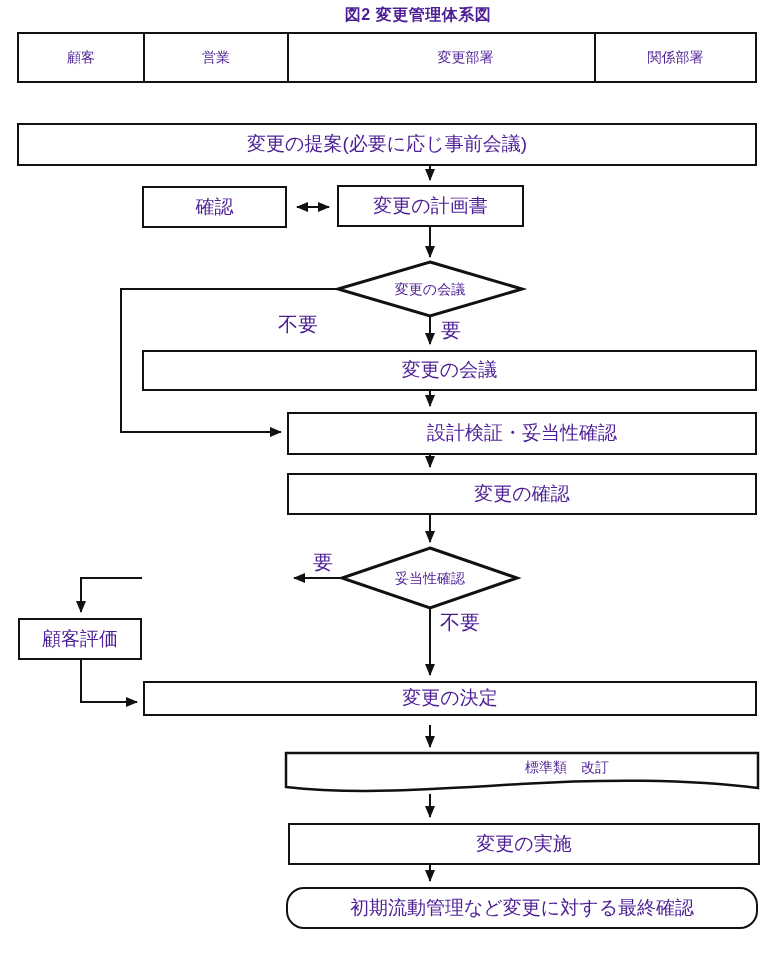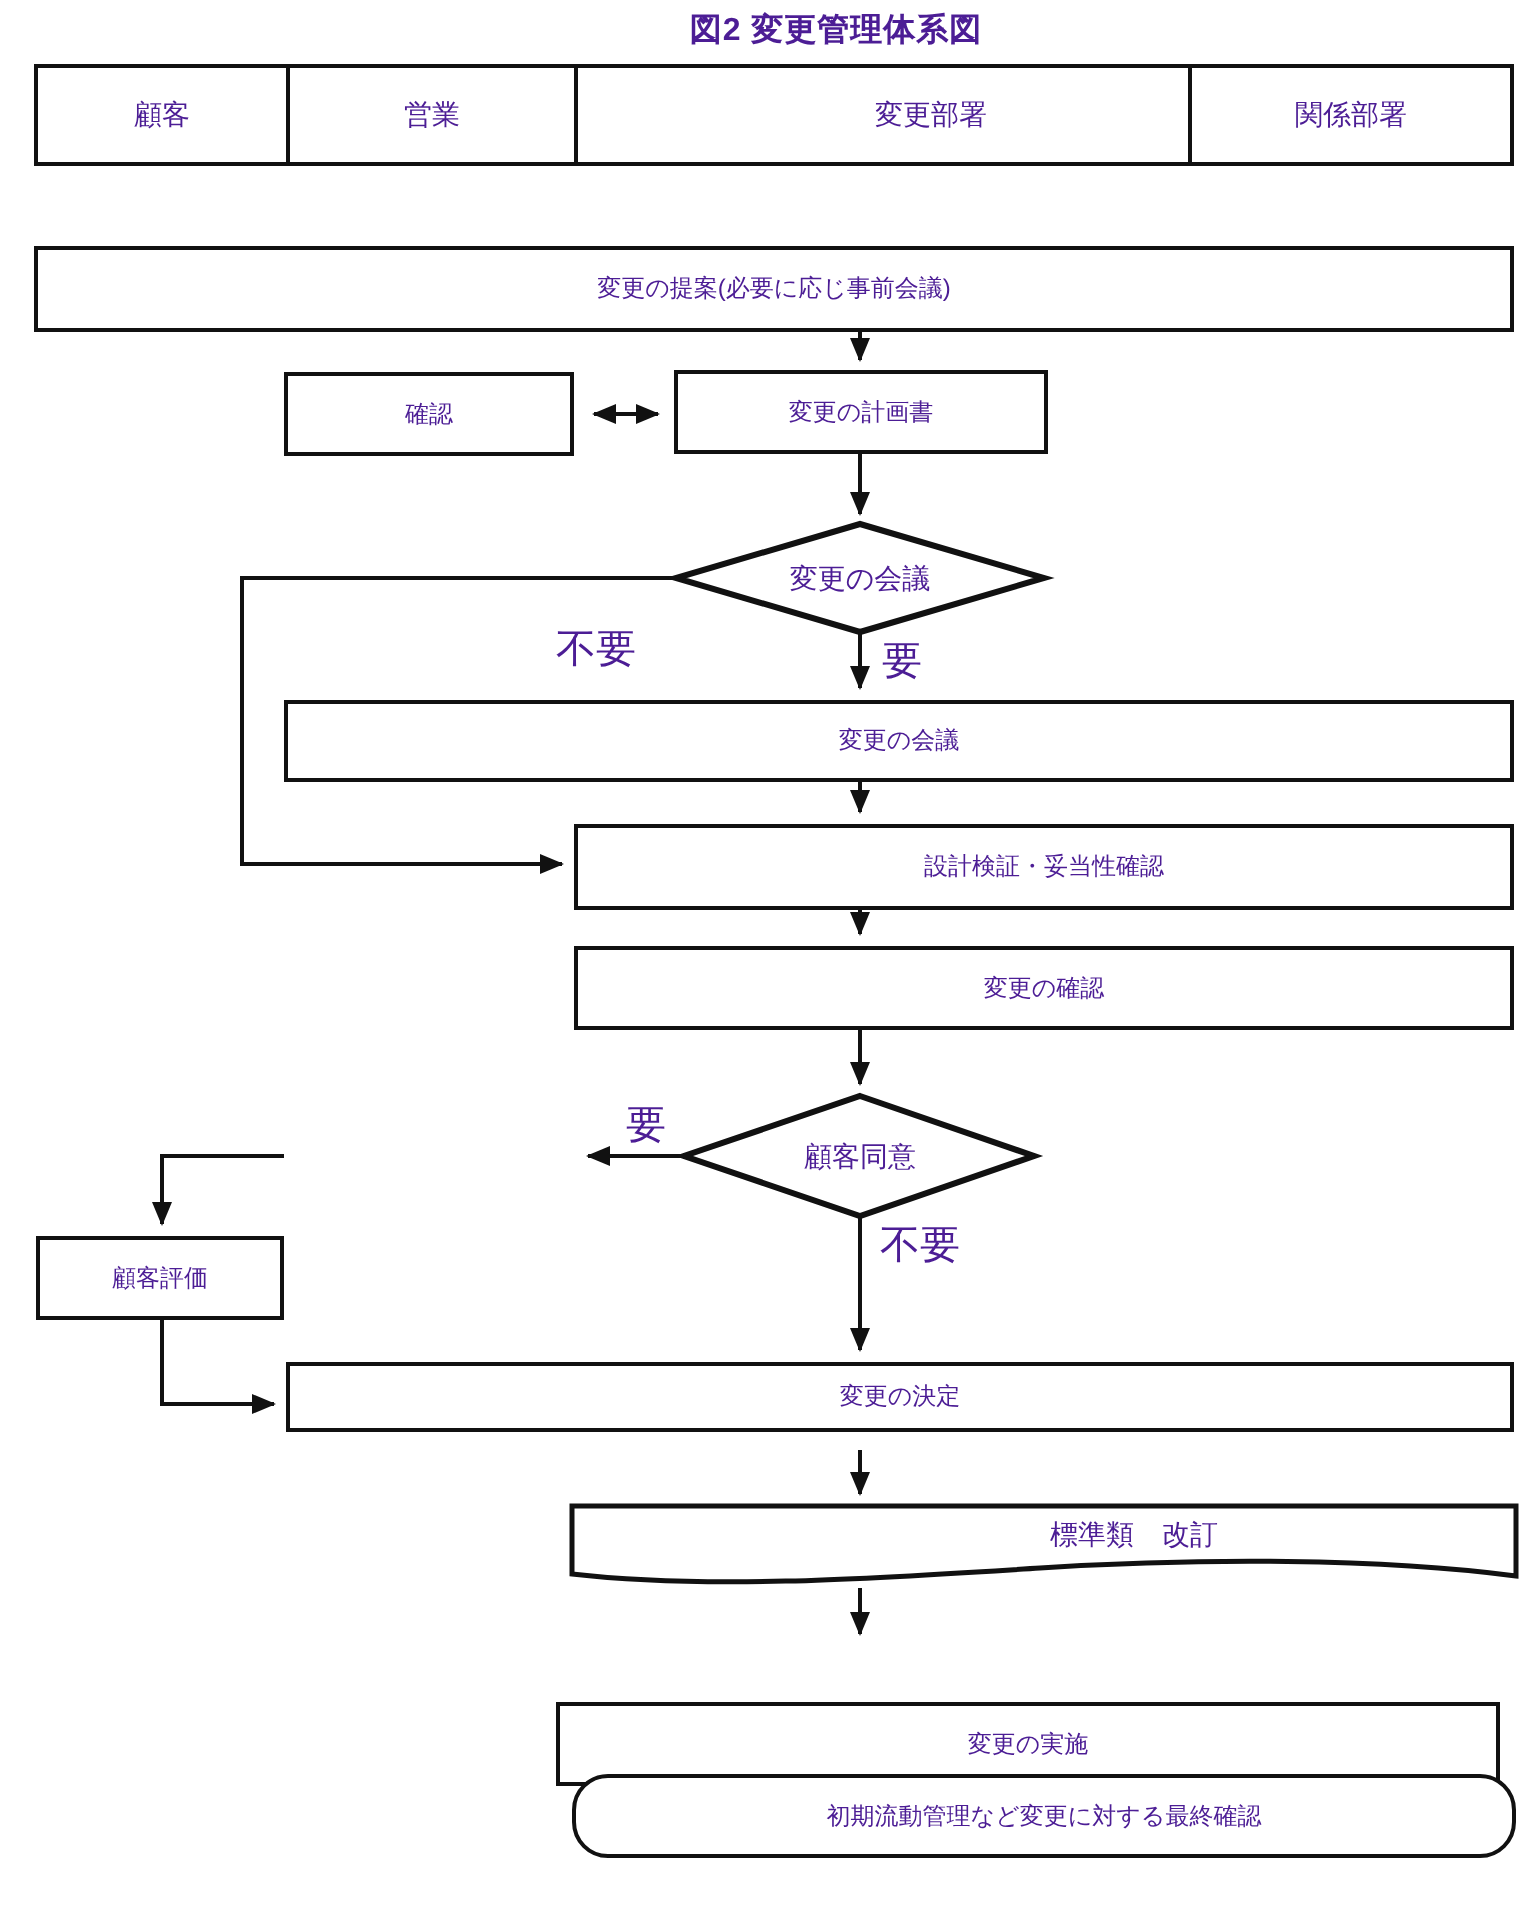--- a/index.html
+++ b/index.html
@@ -20,21 +20,21 @@
     display:flex; align-items:center; justify-content:center;
     font-size:14px; font-weight:500; box-sizing:border-box;
     border-right:2px solid #111;
   }
   .lane:last-child { border-right:none; }
   .lane.c1 { width:126px; } .lane.c2 { width:144px; }
   .lane.c3 { width:307px;padding-left:48px; } .lane.c4 { flex:1; }
   .node {
     position:absolute; border:2px solid #111; background:#fff;
     box-sizing:border-box; display:flex; align-items:center; justify-content:center;
-    font-size:12px; font-weight:500; text-align:center; line-height:1.2;
+    font-size:19px; font-weight:500; text-align:center; line-height:1.2;
   }
   .dlabel {
     position:absolute; width:176px; text-align:center; font-size:14px;
     font-weight:500; pointer-events:none;
   }
   .elabel {
     position:absolute; font-size:20px; font-weight:500; white-space:nowrap;text-align:right;
   }
   .doclabel {
     position:absolute; left:286px; top:759px; width:472px; text-align:center;
@@ -45,21 +45,21 @@
   
   #n-proposal      { left:17px;  top:123px; width:740px; height:43px; }
   #n-confirm       { left:142px; top:186px; width:145px; height:42px; }
   #n-plan          { left:337px; top:185px; width:187px; height:42px; }
   #n-meeting       { left:142px; top:350px; width:615px; height:41px; }
   #n-verify        { left:287px; top:412px; width:470px; height:43px; }
   #n-changeconfirm { left:287px; top:473px; width:470px; height:42px; }
   #n-request       { left:142px; top:557px; width:146px; height:41px; }
   #n-eval          { left:18px;  top:618px; width:124px; height:42px; }
   #n-decide        { left:143px; top:681px; width:614px; height:35px; }
-  #n-implement     { left:278px; top:823px; width:472px; height:42px;margin-top:28px; }
+  #n-implement     { left:288px; top:823px; width:472px; height:42px; }
   #n-final         { left:286px; top:887px; width:472px; height:42px;border-radius:18px; }
 
   #lbl-meeting-decision { left:342px; top:281px; }
   #lbl-consent          { left:342px; top:570px; }
 
   #el-no1  { left:278px; top:311px; }
   #el-yes1 { left:441px; top:317px; }
   #el-yes2 { left:313px; top:549px; }
   #el-no2  { left:440px; top:609px; }
 </style>
@@ -130,21 +130,21 @@
       <span>変更の決定</span>
     </div>
   <div class="node" id="n-implement">
       <span>変更の実施</span>
     </div>
   <div class="node" id="n-final">
       <span>初期流動管理など変更に対する最終確認</span>
     </div>
 
   <div class="dlabel" id="lbl-meeting-decision">変更の会議</div>
-  <div class="dlabel" id="lbl-consent">顧客同意</div>
+  <div class="dlabel" id="lbl-consent">妥当性確認</div>
 
   <div class="doclabel">標準類　改訂</div>
 
   <div class="elabel" id="el-no1">不要</div>
   <div class="elabel" id="el-yes1">要</div>
   <div class="elabel" id="el-yes2">要</div>
   <div class="elabel" id="el-no2">不要</div>
 
 </div>
 

